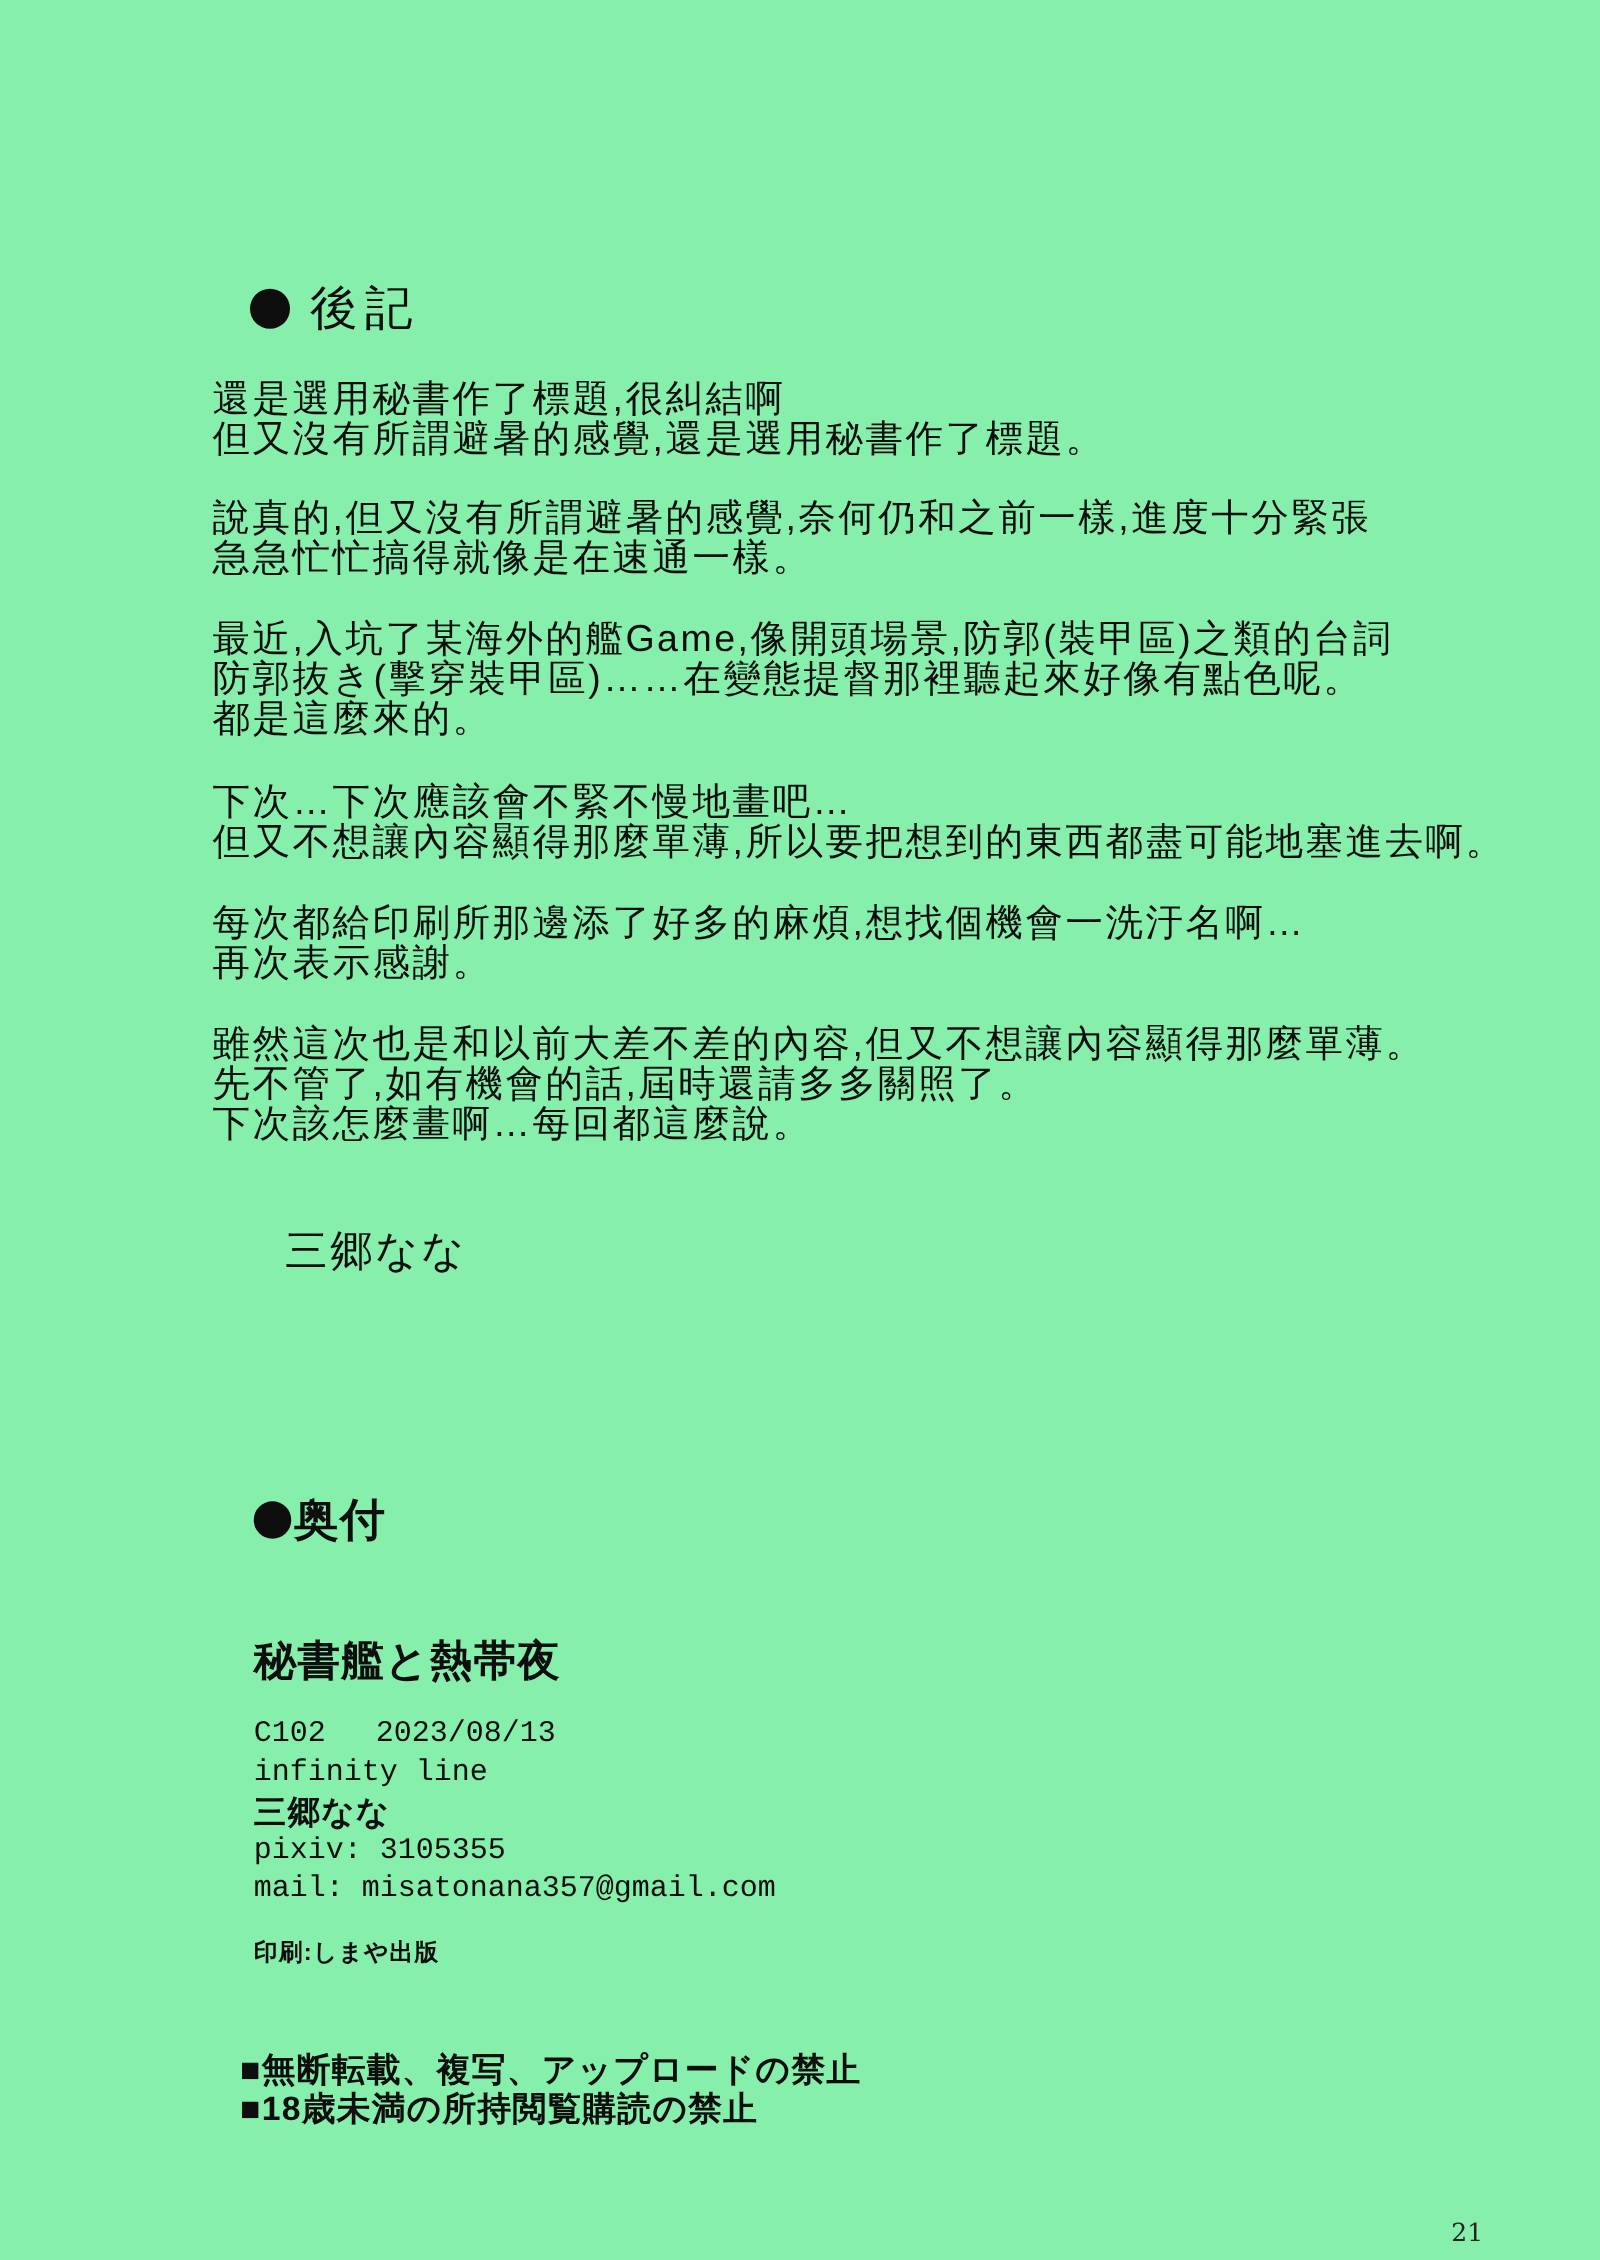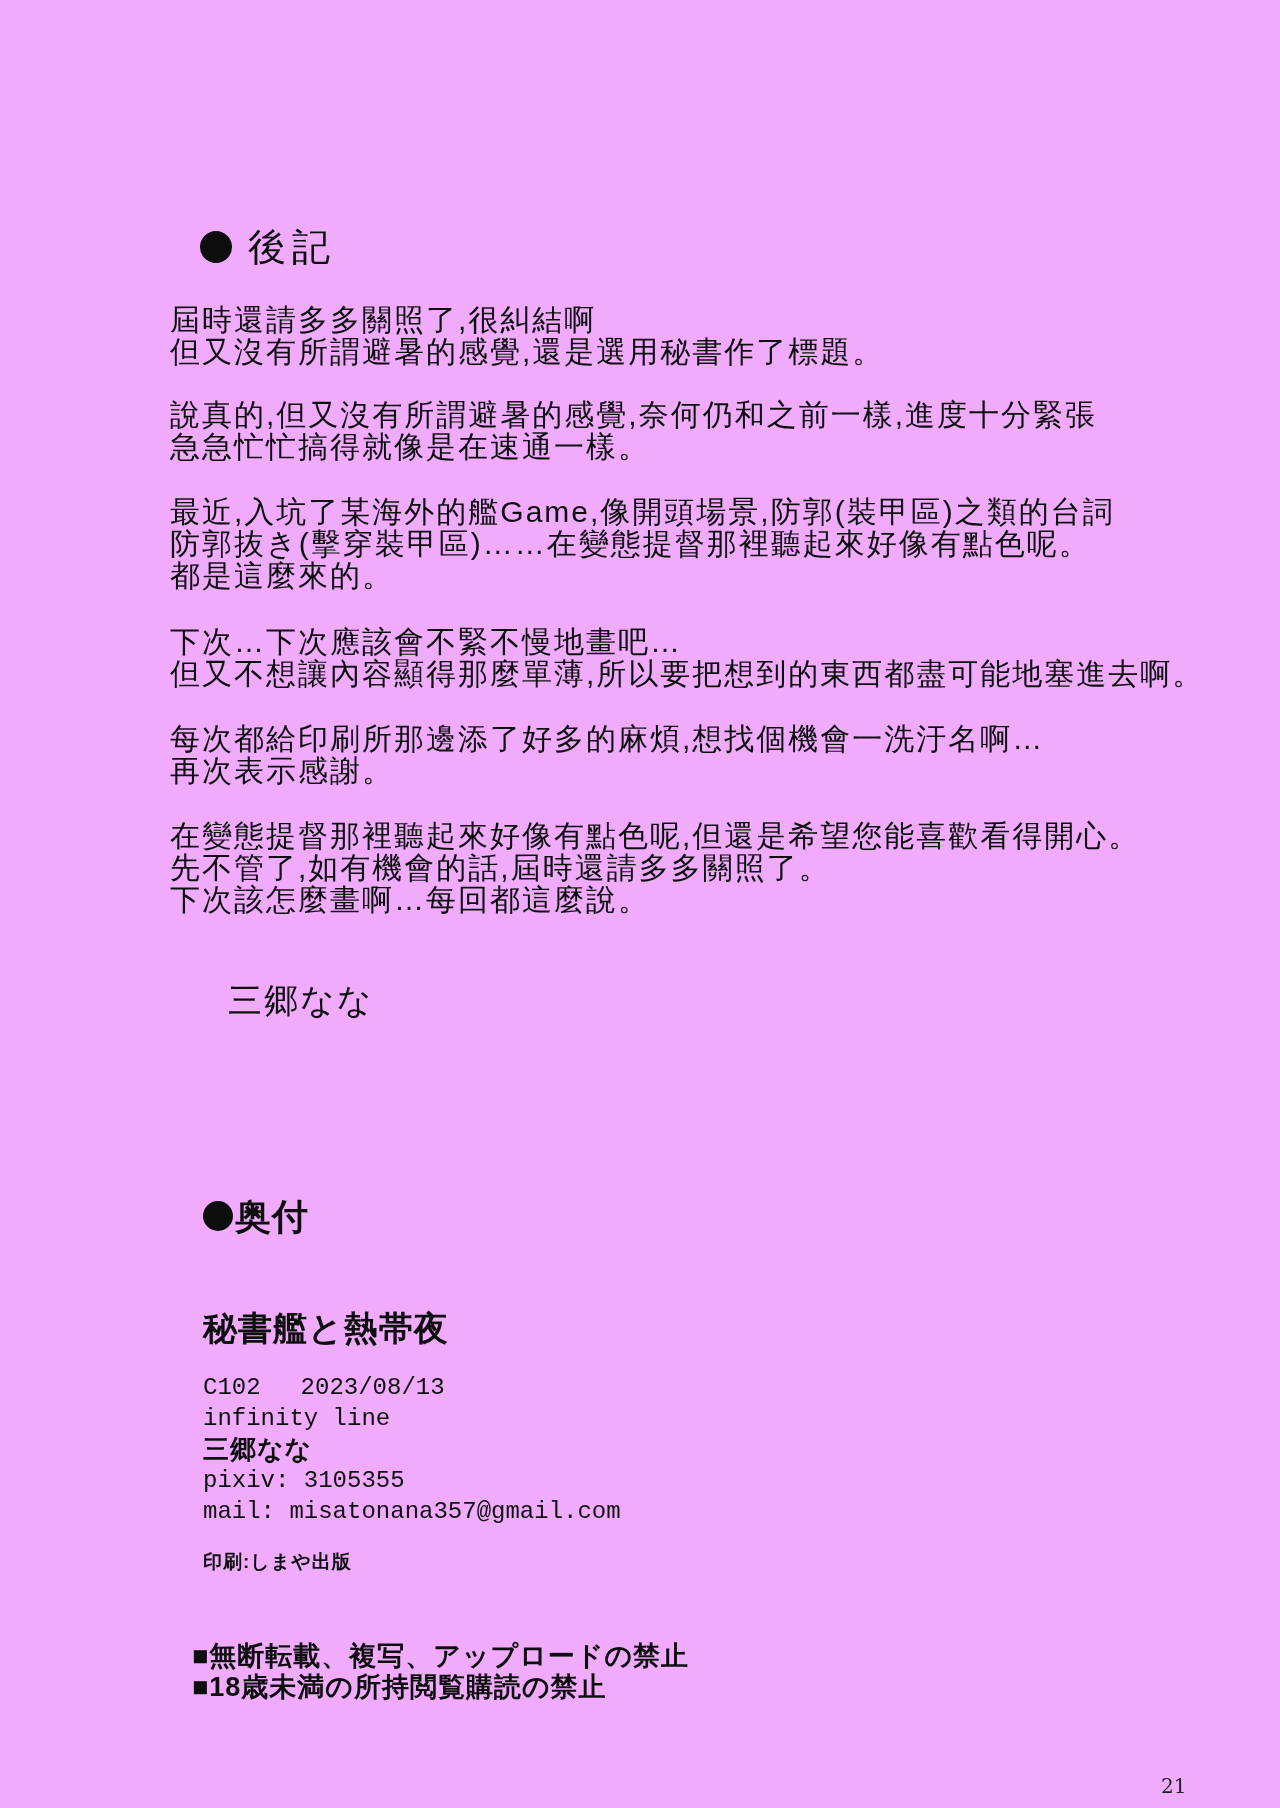--- a/index.html
+++ b/index.html
@@ -4,21 +4,21 @@
 <style>
   html, body {
     margin: 0;
     padding: 0;
     background: #ffffff;
   }
   .page {
     position: relative;
     width: 1280px;
     height: 1808px;
-    background: #f0abfc;
+    background: #86efac;
     color: #0e0e0e;
     font-family: "Liberation Sans", sans-serif;
     overflow: hidden;
   }
 
   
   .afterword-heading {
     position: absolute;
     left: 200px;
     top: 228px;
@@ -145,21 +145,21 @@
 <body>
 
 <div class="page">
 
   <div class="afterword-heading">
     <span class="bullet-circle"></span>
     <span class="heading-text">後記</span>
   </div>
 
   <div class="para" style="top:304px">
-    <div class="bodyline">屆時還請多多關照了,很糾結啊</div>
+    <div class="bodyline">還是選用秘書作了標題,很糾結啊</div>
     <div class="bodyline">但又沒有所謂避暑的感覺,還是選用秘書作了標題。</div>
   </div>
 
   <div class="para" style="top:399px">
     <div class="bodyline">說真的,但又沒有所謂避暑的感覺,奈何仍和之前一樣,進度十分緊張</div>
     <div class="bodyline">急急忙忙搞得就像是在速通一樣。</div>
   </div>
 
   <div class="para" style="top:496px">
     <div class="bodyline">最近,入坑了某海外的艦Game,像開頭場景,防郭(裝甲區)之類的台詞</div>
@@ -171,21 +171,21 @@
     <div class="bodyline">下次…下次應該會不緊不慢地畫吧…</div>
     <div class="bodyline">但又不想讓內容顯得那麼單薄,所以要把想到的東西都盡可能地塞進去啊。</div>
   </div>
 
   <div class="para" style="top:723px">
     <div class="bodyline">每次都給印刷所那邊添了好多的麻煩,想找個機會一洗汙名啊…</div>
     <div class="bodyline">再次表示感謝。</div>
   </div>
 
   <div class="para" style="top:820px">
-    <div class="bodyline">在變態提督那裡聽起來好像有點色呢,但還是希望您能喜歡看得開心。</div>
+    <div class="bodyline">雖然這次也是和以前大差不差的內容,但又不想讓內容顯得那麼單薄。</div>
     <div class="bodyline">先不管了,如有機會的話,屆時還請多多關照了。</div>
     <div class="bodyline">下次該怎麼畫啊…每回都這麼說。</div>
   </div>
 
   <div class="signature">三郷なな</div>
 
   <div class="colophon-heading">
     <span class="bullet-circle"></span>
     <span class="heading-text">奥付</span>
   </div>

